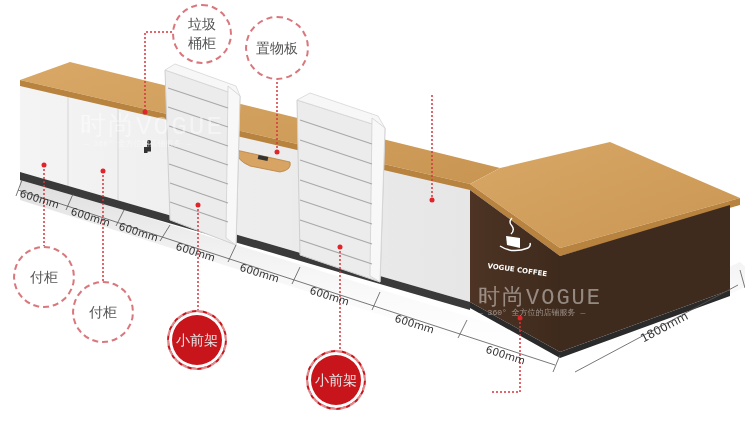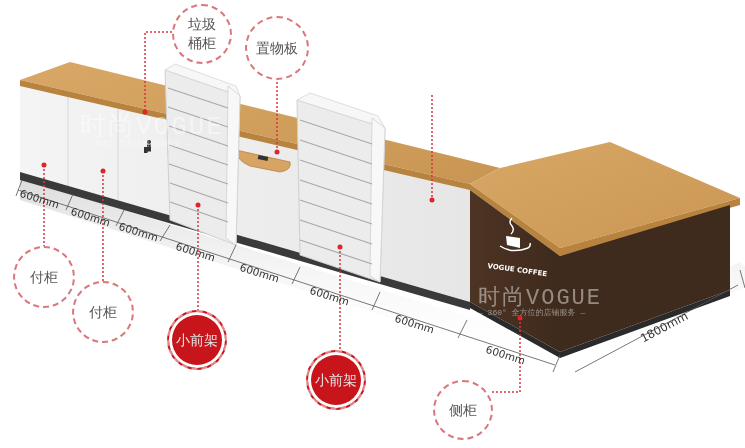--- a/index.html
+++ b/index.html
@@ -165,23 +165,20 @@
   </div>
   <div class="callout" style="left:72px;top:281px;width:62px;height:62px;">
     <span>付柜</span>
   </div>
   <div class="callout red" style="left:167px;top:310px;width:60px;height:60px;">
     <span>小前架</span>
   </div>
   <div class="callout red" style="left:306px;top:350px;width:60px;height:60px;">
     <span>小前架</span>
   </div>
-  <div class="callout" style="left:433px;top:380px;width:60px;height:60px;">
-    <span>侧柜</span>
-  </div>
 
   <div class="dim" style="left:22px;top:187px;transform:rotate(17deg);">600mm</div>
   <div class="dim" style="left:73px;top:205px;transform:rotate(17deg);">600mm</div>
   <div class="dim" style="left:121px;top:220px;transform:rotate(17deg);">600mm</div>
   <div class="dim" style="left:178px;top:240px;transform:rotate(17deg);">600mm</div>
   <div class="dim" style="left:242px;top:261px;transform:rotate(17deg);">600mm</div>
   <div class="dim" style="left:312px;top:284px;transform:rotate(17deg);">600mm</div>
   <div class="dim" style="left:397px;top:312px;transform:rotate(17deg);">600mm</div>
   <div class="dim" style="left:488px;top:343px;transform:rotate(17deg);">600mm</div>
   <div class="dim" style="left:638px;top:333px;transform:rotate(-28deg);font-size:11.5px;">1800mm</div>

